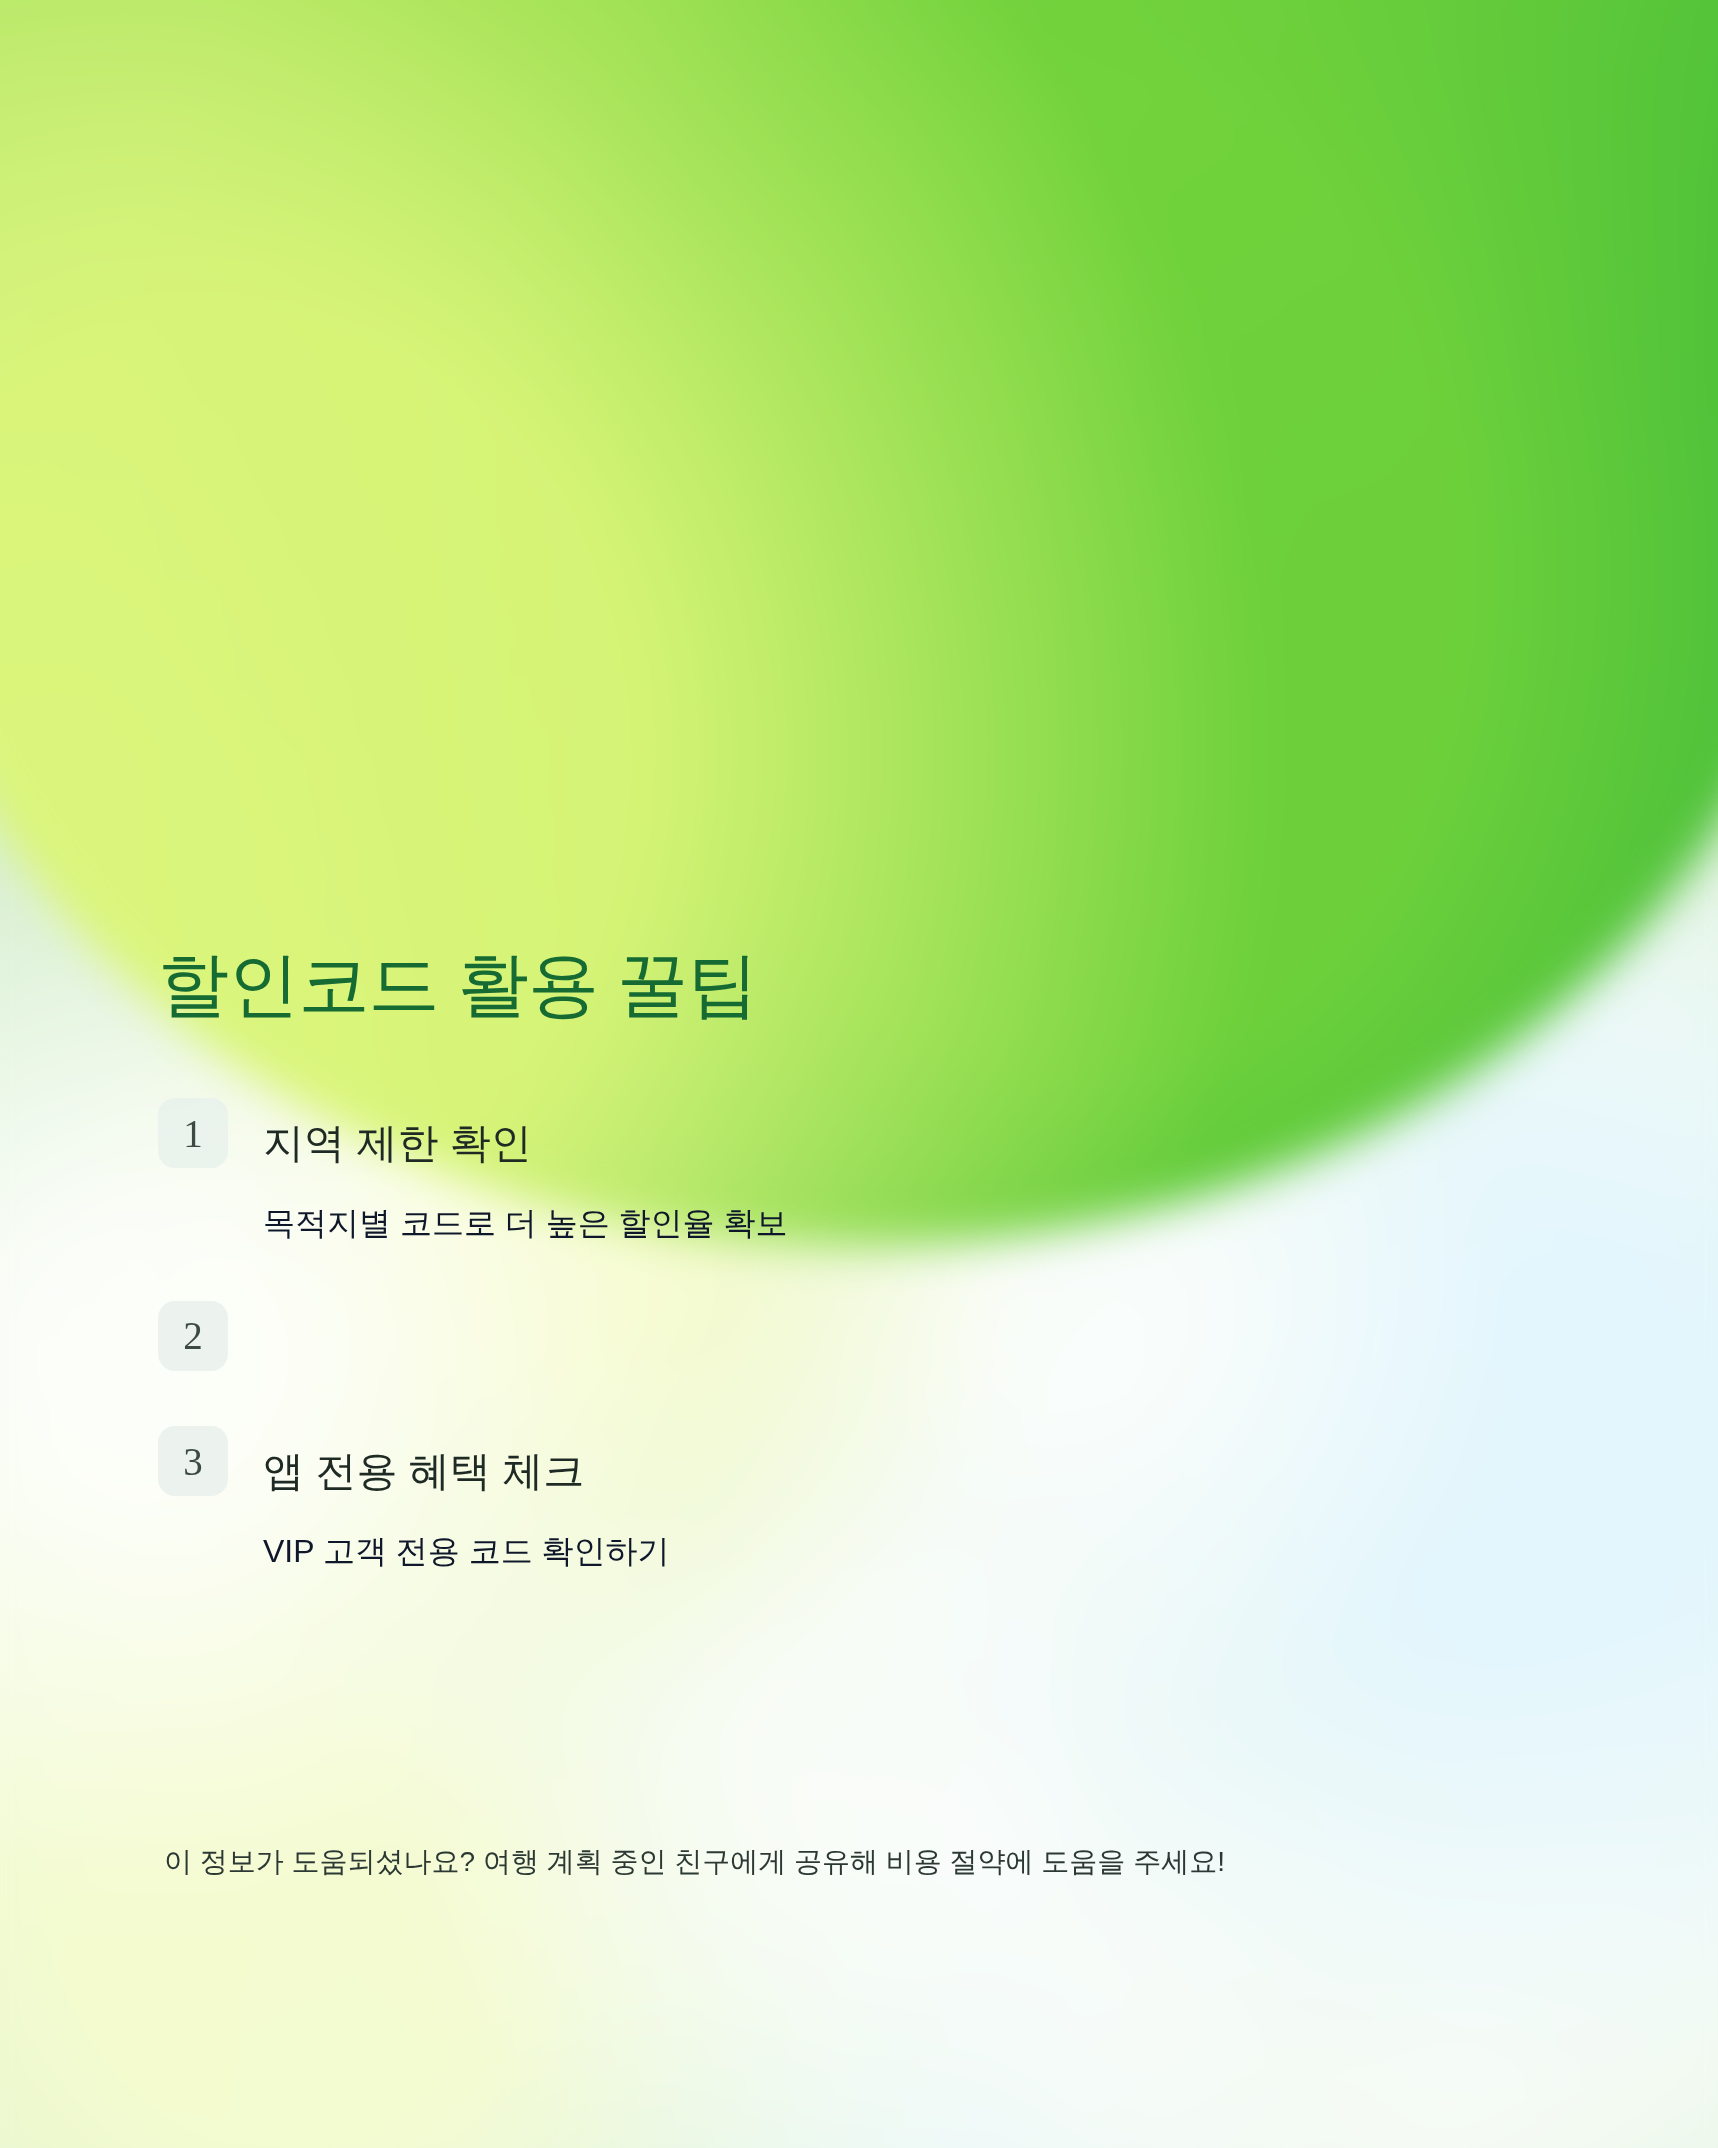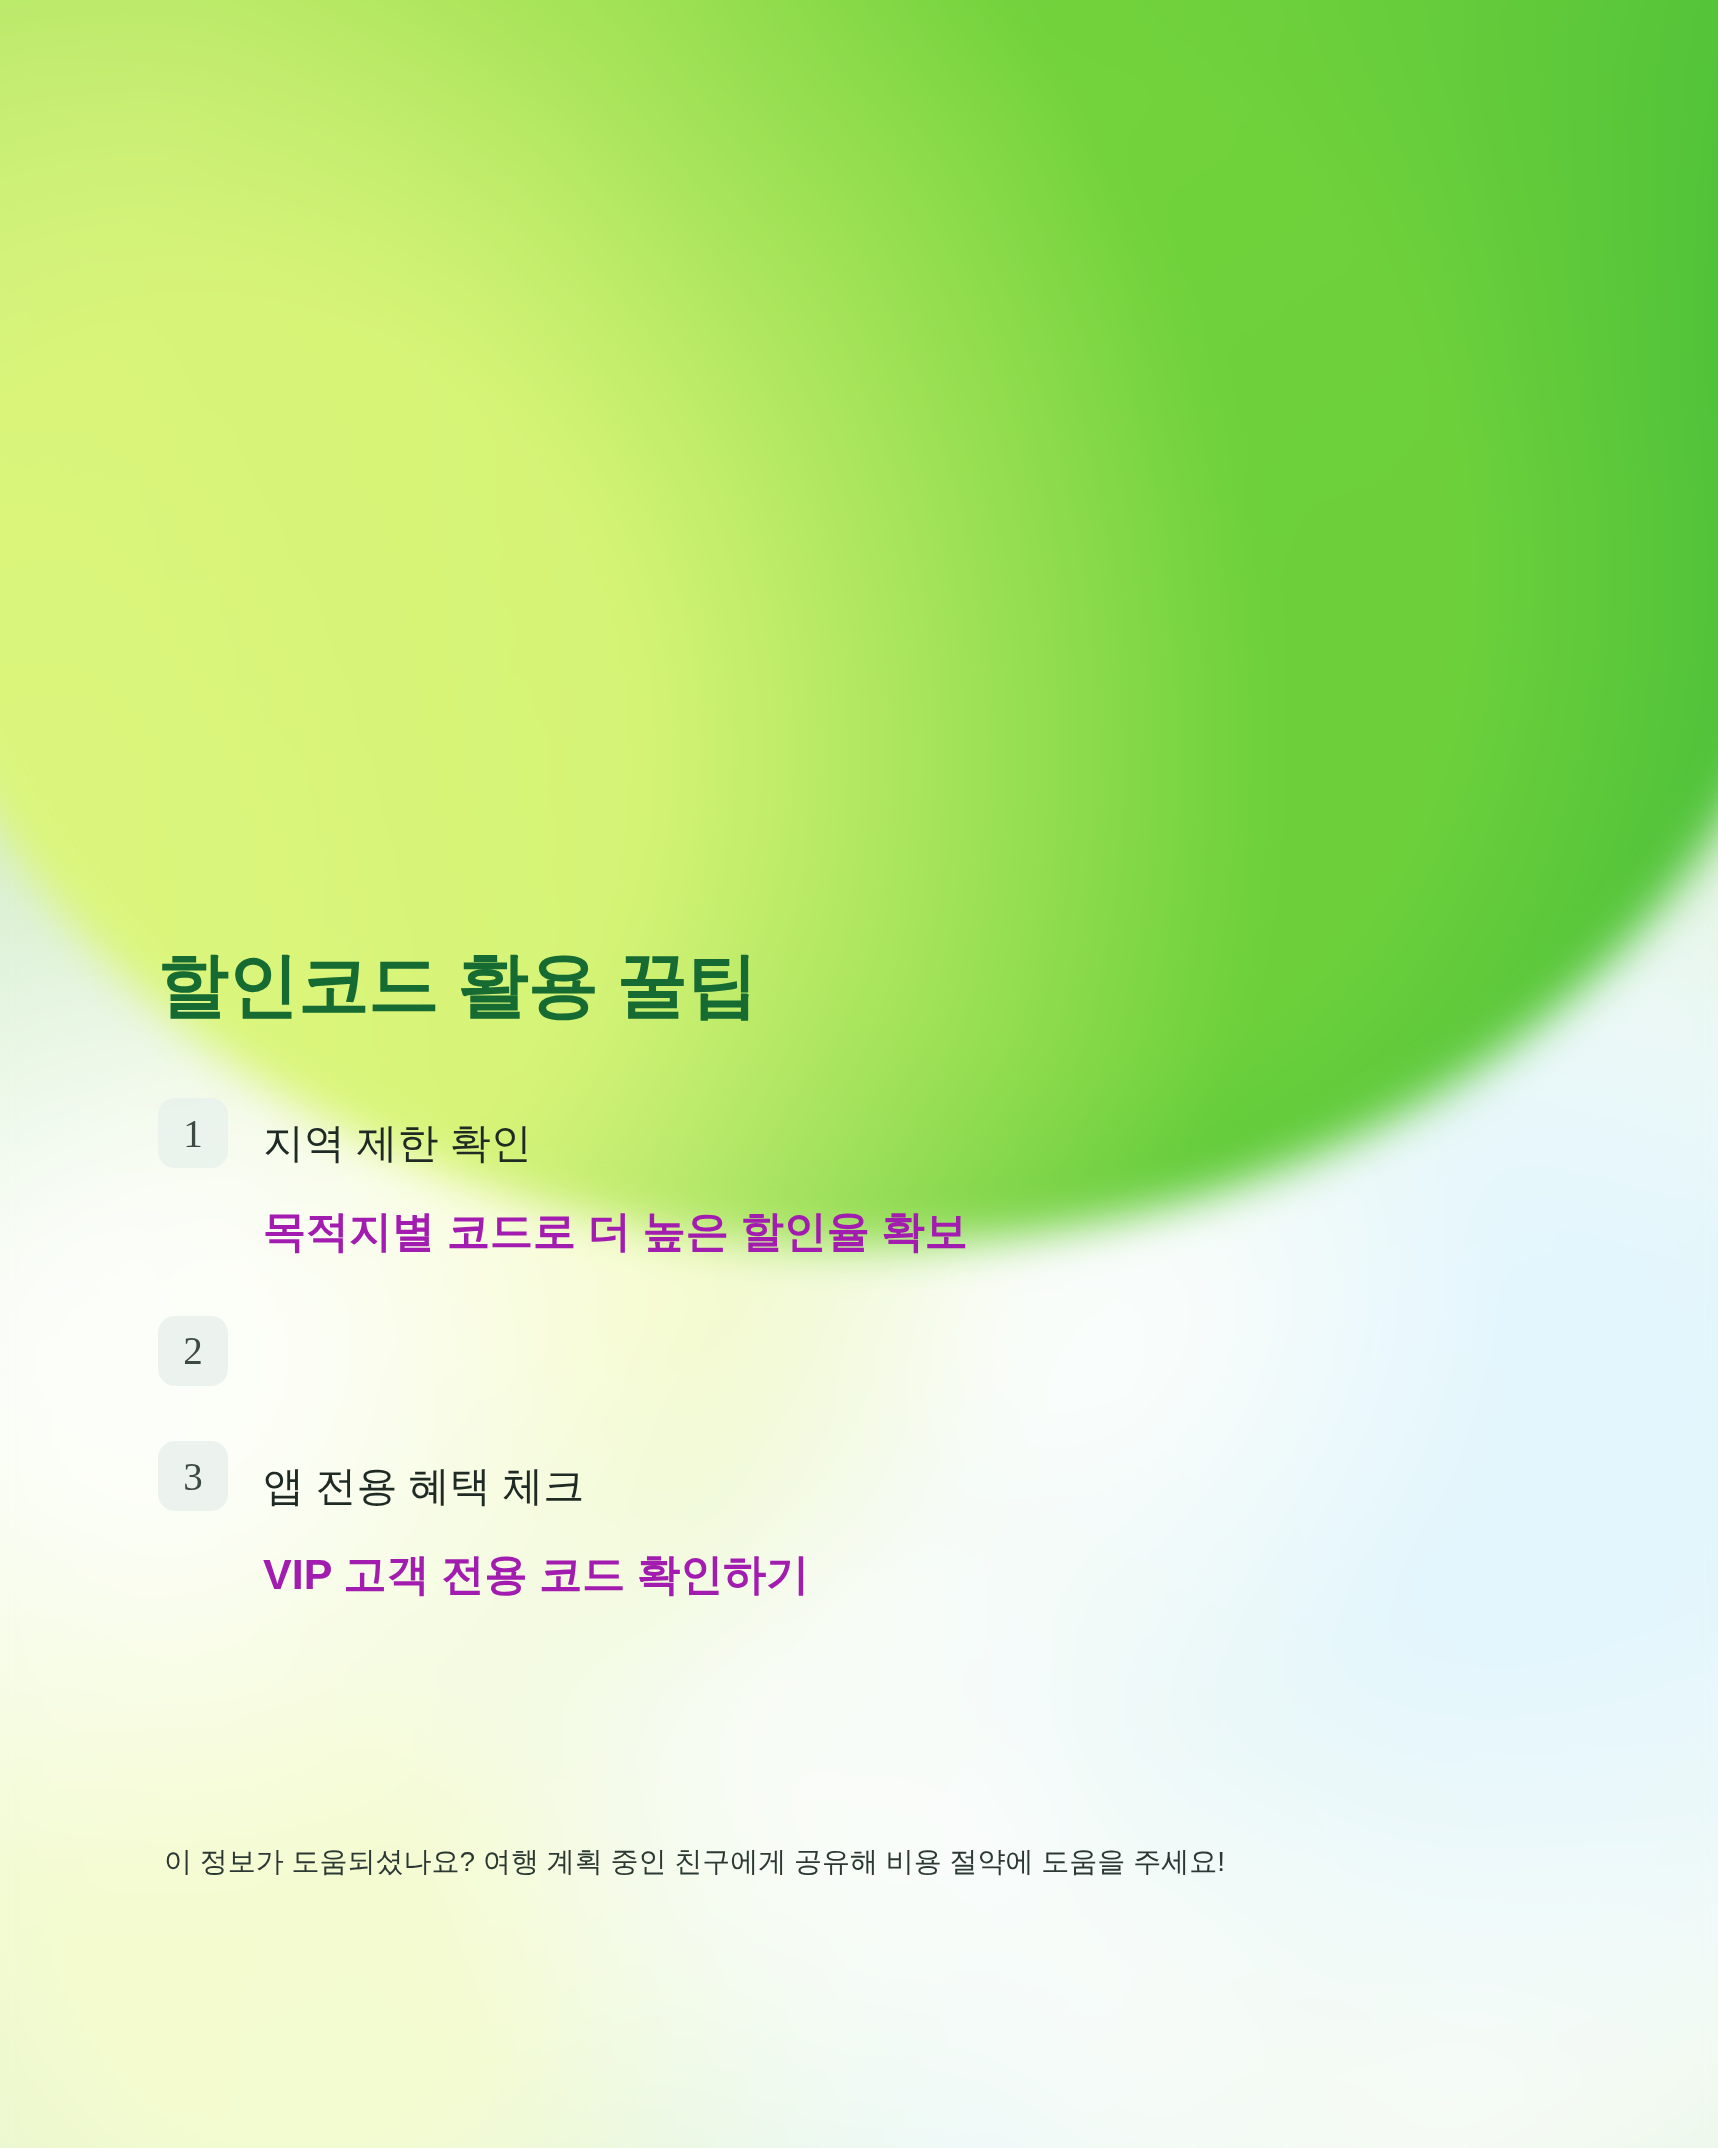--- a/index.html
+++ b/index.html
@@ -76,21 +76,21 @@
     top: 0;
     width: 1718px;
     height: 2148px;
   }
 
   .title {
     position: absolute;
     left: 158px;
     top: 944px;
     font-size: 71px;
-    font-weight: 700;
+    font-weight: 400;
     color: #166b33;
     letter-spacing: -0.8px;
     line-height: 1.15;
     white-space: nowrap;
   }
 
   .tips {
     position: absolute;
     left: 158px;
     top: 1095px;
@@ -124,25 +124,24 @@
 
   .tip-title {
     font-size: 41px;
     font-weight: 400;
     color: #1f2a25;
     line-height: 1.2;
     margin-top: 24px;
   }
 
   .tip-desc {
-    font-size: 43px;
-    color: #a21caf;
+    font-size: 32px;
+    color: #0f172a;
     line-height: 1.35;
     margin-top: 34px;
-    font-weight: bold;
   }
 
   .closing {
     position: absolute;
     left: 164px;
     top: 1838px;
     width: 1410px;
     font-size: 28px;
     color: #2c3833;
     line-height: 1.72;

